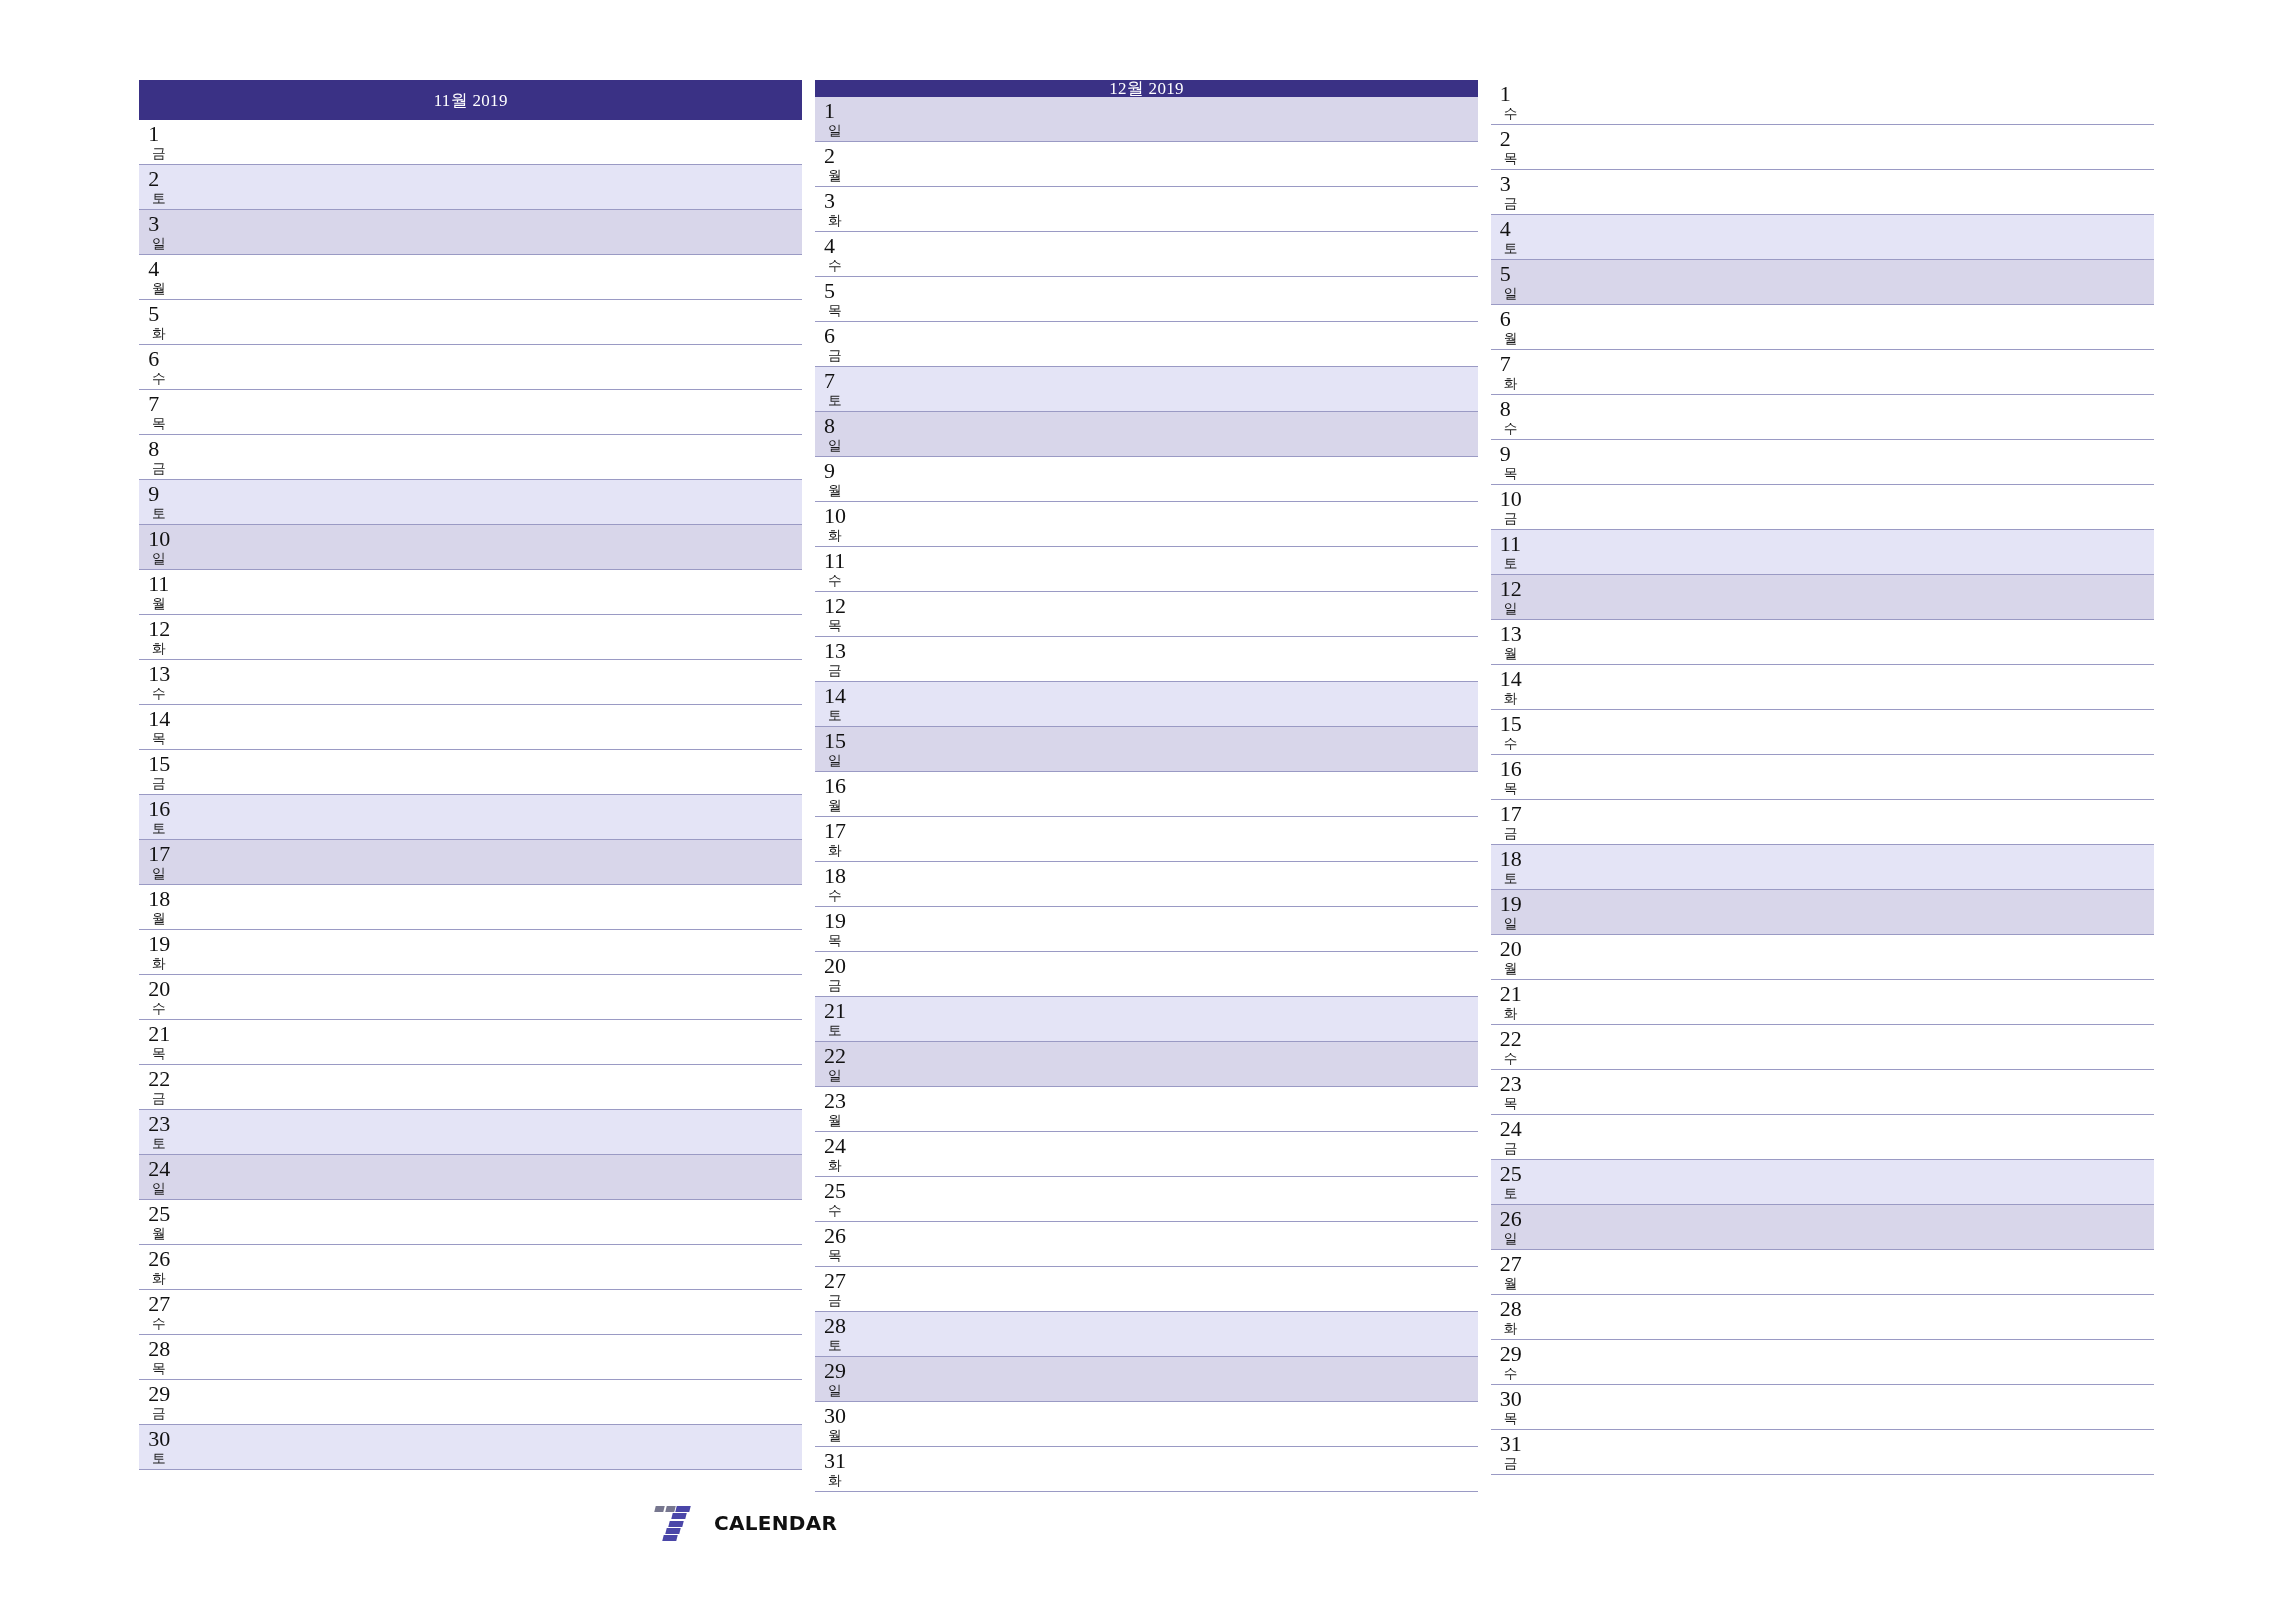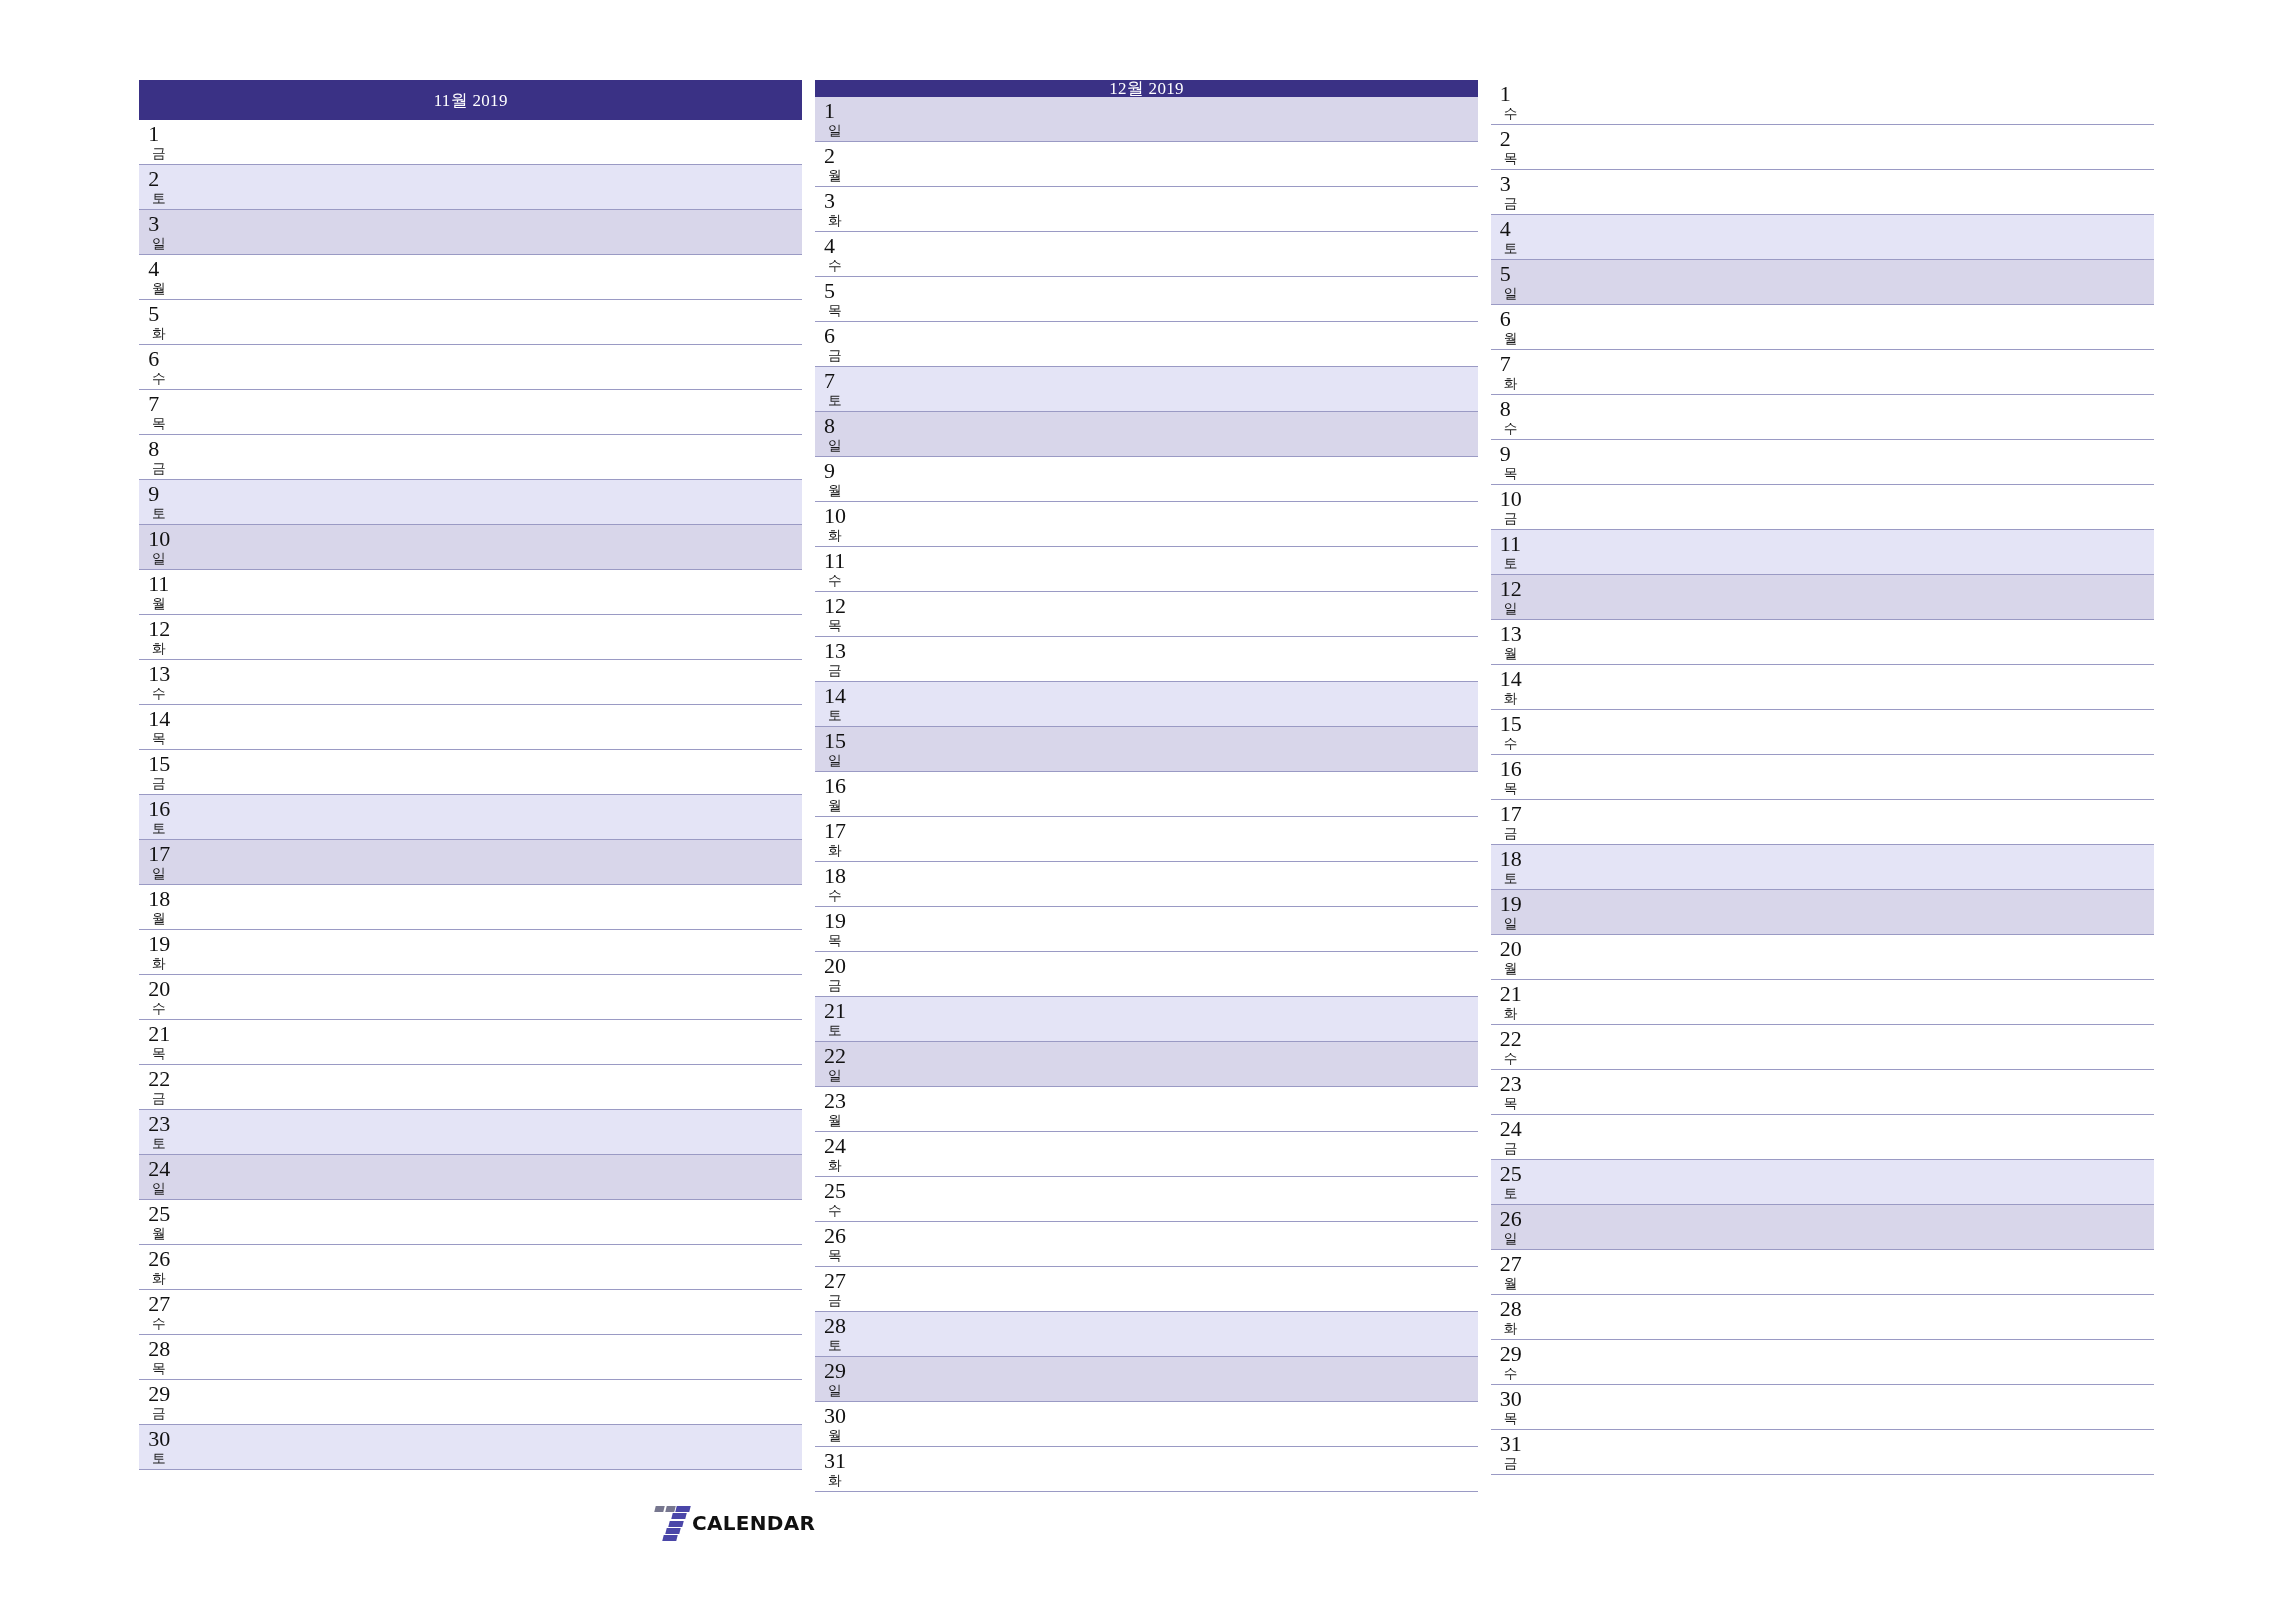--- a/index.html
+++ b/index.html
@@ -85,21 +85,21 @@
 
   
   #logo {
     position: absolute;
     left: 654px;
     top: 1504px;
     width: 170px;
     height: 37px;
     display: flex;
     align-items: center;
-    gap: 0;
+    gap: 22px;
   }
 
   .logo-mark {
     position: relative;
     width: 38px;
     height: 34px;
     flex: 0 0 38px;
   }
   .logo-mark i {
     position: absolute;

